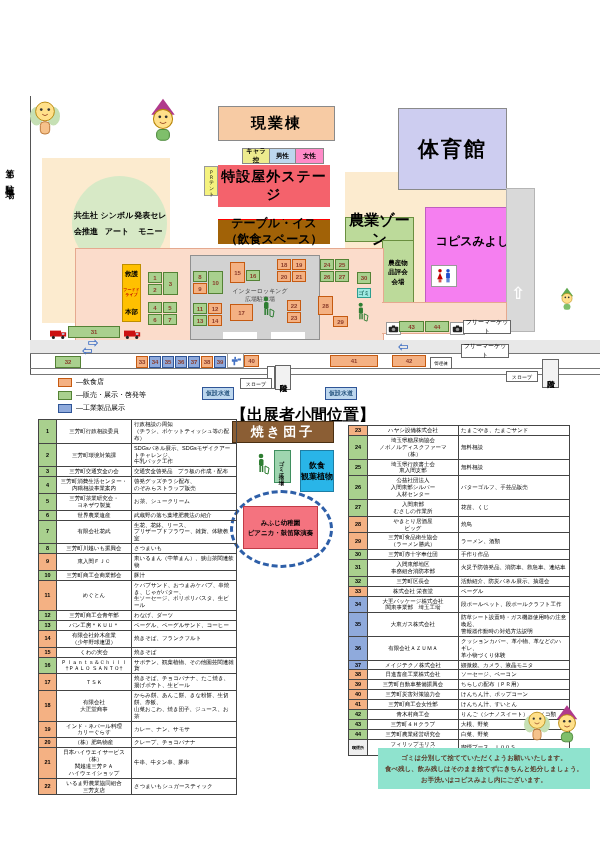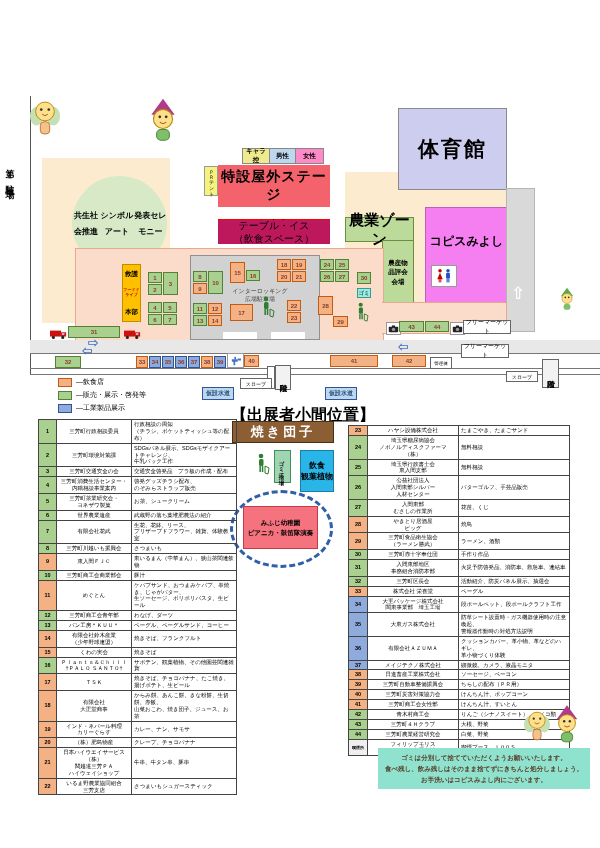--- a/index.html
+++ b/index.html
@@ -15,23 +15,23 @@
   .title-box{border:2px solid #ED7D31;background:#fff;color:#1EA838;font-weight:bold;font-size:11px;line-height:1.9;}
   .cream{background:#FCEBCF;}
   .circle{background:#D7E9C6;border-radius:50%;font-size:8px;font-weight:bold;line-height:2.0;}
   .bldg{background:#F7CBA4;border:1px solid #8a8a8a;font-weight:bold;font-size:15px;letter-spacing:2px;}
   .gym{background:#CDCDF0;border:1px solid #8a8a8a;font-weight:bold;font-size:21px;letter-spacing:2px;}
   .chip{border:1px solid #888;font-size:6.5px;font-weight:bold;}
   .chara{background:#EDEB8E;} .male{background:#BDD7EE;} .female{background:#FF8AC8;}
   .prtent{background:#F5F27E;border:1px solid #999;writing-mode:vertical-rl;text-orientation:upright;font-size:5px;line-height:1;}
   .stage{background:#F4626C;font-weight:bold;font-size:14px;letter-spacing:1px;}
   .audience{background:#FF0000;font-weight:bold;font-size:9px;}
-  .dining-blue{background:#be185d;font-weight:normal;font-size:10px;line-height:1.3;}
+  .dining-blue{background:#a16207;font-weight:bold;font-size:12px;line-height:1.3;}
   .agri{background:#BCDA9A;border:1px solid #6a8f3f;font-weight:bold;}
-  .copis{background:#F57FF0;border:1px solid #c05ec0;font-weight:bold;font-size:12px;}
+  .copis{background:#F57FF0;border:1px solid #c05ec0;font-weight:bold;font-size:12px;padding-left:6px;}
   .graystrip{background:#D9D9D9;border:1px solid #b5b5b5;}
   .pink{background:#FBDCCB;border:1px solid #E5A98F;}
   .parklot{background:#D2D2D2;border:1px solid #909090;}
   .notch{background:#fff;}
   .kyugo{background:#FFC000;border:1px solid #BF8F00;font-size:6.5px;font-weight:bold;line-height:1.2;
          display:flex;flex-direction:column;align-items:center;justify-content:space-around;text-align:center;}
   .kyugo .red{color:#C00000;font-size:4px;font-weight:bold;}
   .interlock-label{font-size:6px;color:#444;line-height:1.3;text-align:center;}
   .booth{position:absolute;border:1px solid;display:flex;align-items:center;justify-content:center;
          font-size:6px;font-weight:bold;color:#8a3b2a;box-sizing:border-box;}
@@ -108,20 +108,21 @@
 
   <div class="abs cream" style="left:42px;top:158px;width:128px;height:165px;"></div>
   <div class="abs cream" style="left:345px;top:172px;width:161px;height:130px;"></div>
 
   <div class="abs circle ctr" style="left:72px;top:176px;width:95px;height:95px;flex-direction:row;">
     <div>共生社会推進</div>
     <div>シンボルアート</div>
     <div>発表セレモニー</div>
   </div>
 
+  <div class="abs bldg ctr" style="left:218px;top:106px;width:115px;height:33px;">現業棟</div>
   <div class="abs gym ctr" style="left:398px;top:108px;width:107px;height:80px;">体育館</div>
 
   <div class="abs chip chara ctr" style="left:242px;top:148px;width:26px;height:14px;">キャラ控</div>
   <div class="abs chip male ctr" style="left:269px;top:148px;width:25px;height:14px;">男性</div>
   <div class="abs chip female ctr" style="left:295px;top:148px;width:27px;height:14px;">女性</div>
 
   <div class="abs prtent ctr" style="left:204px;top:166px;width:12px;height:28px;">ＰＲテント</div>
   <div class="abs stage ctr" style="left:218px;top:165px;width:112px;height:42px;">特設屋外ステージ</div>
   <div class="abs audience ctr" style="left:218px;top:219px;width:112px;height:11px;">観客席</div>
   <div class="abs dining-blue ctr pre" style="left:218px;top:220px;width:112px;height:24px;">テーブル・イス

